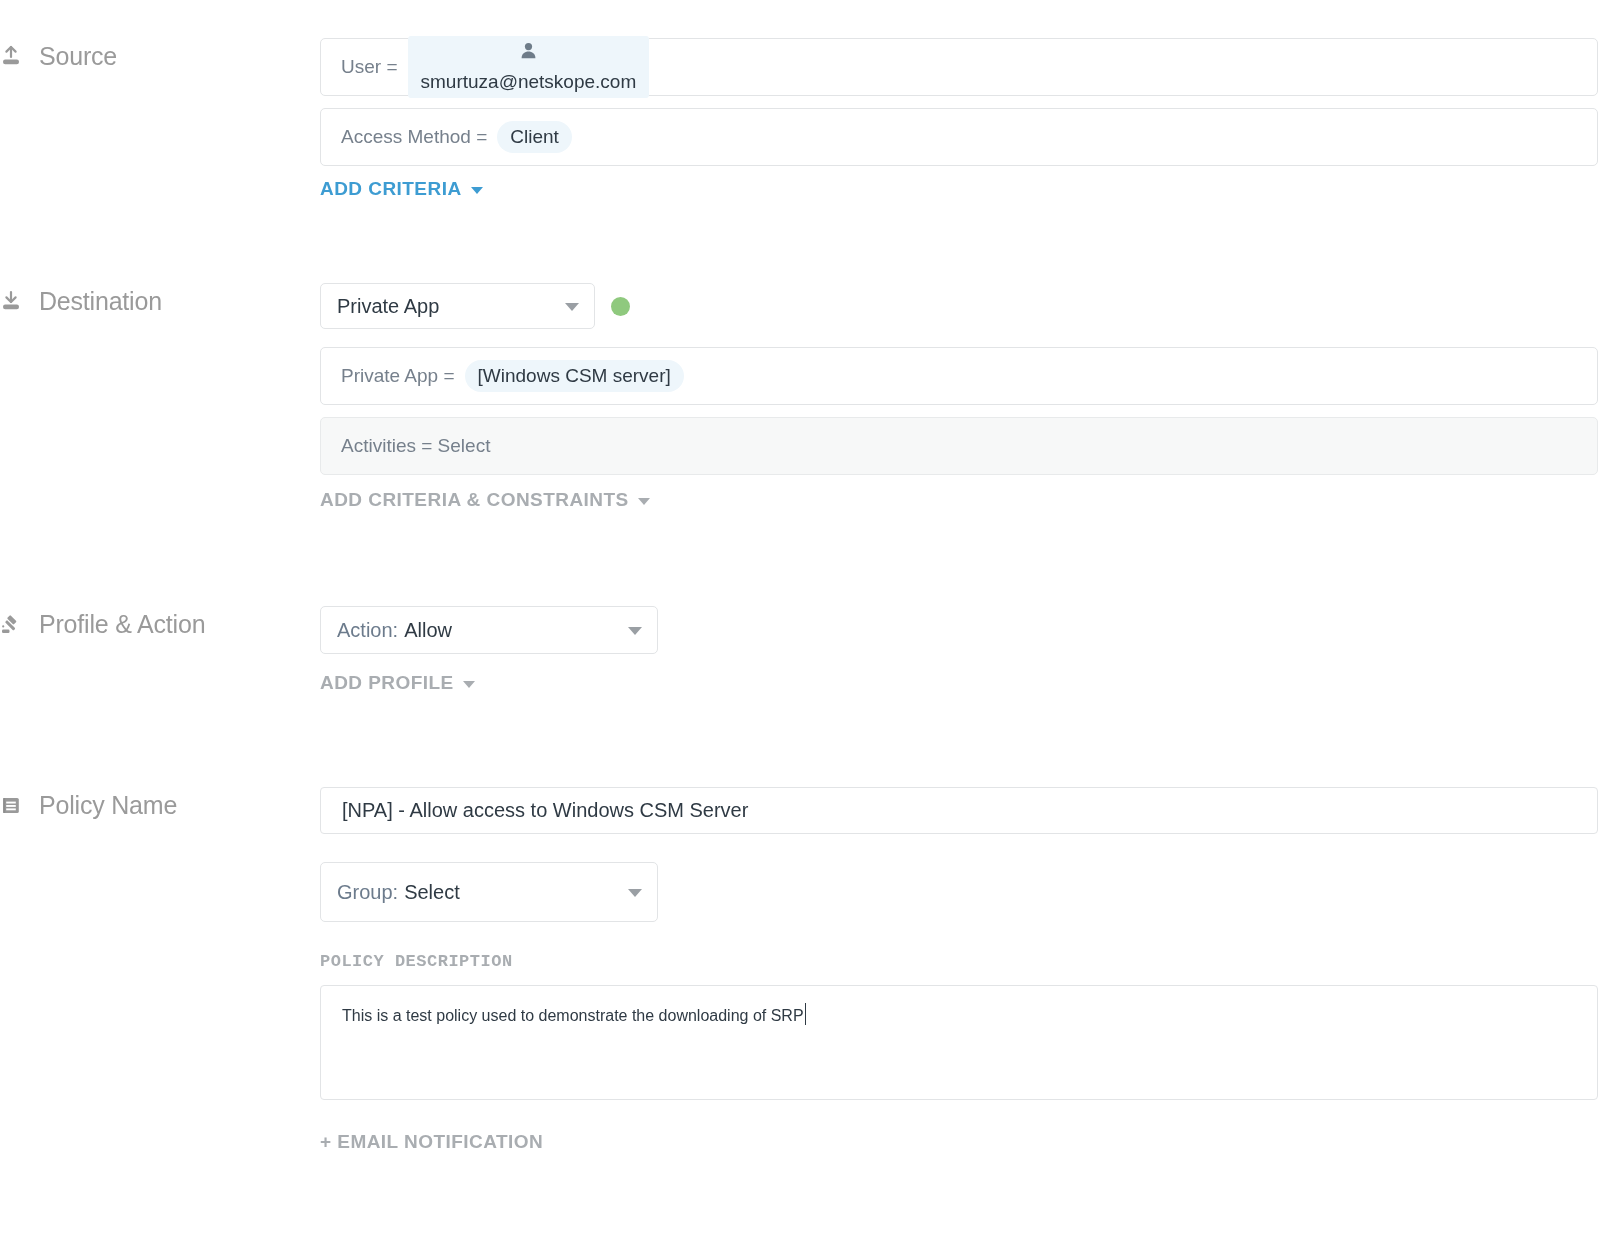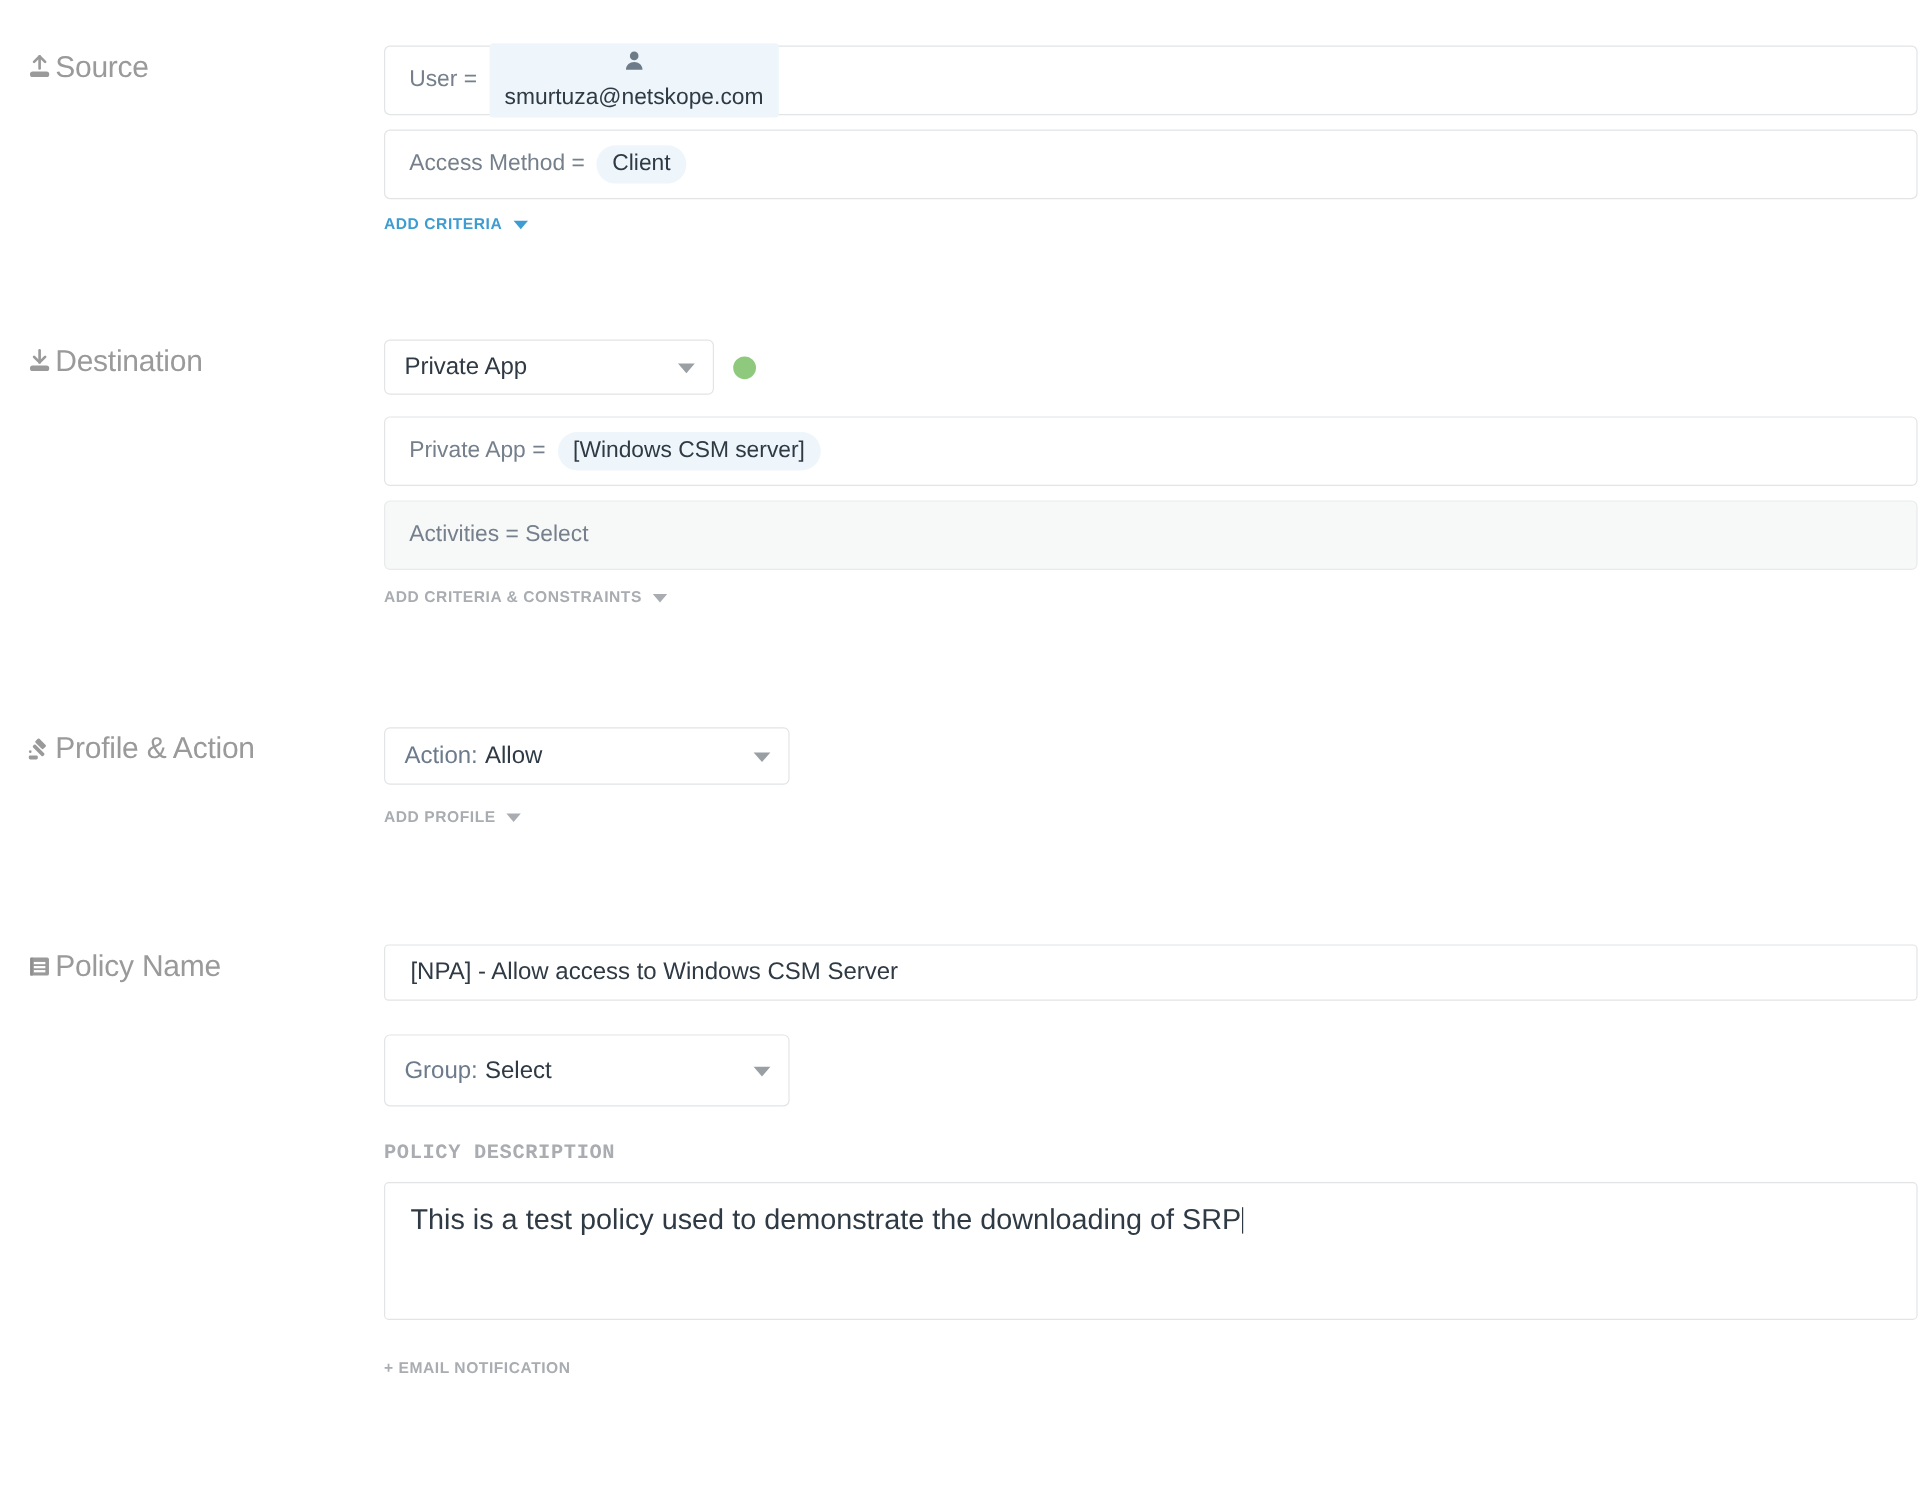--- a/index.html
+++ b/index.html
@@ -27,25 +27,24 @@
 
   .section {
     display: flex;
     align-items: flex-start;
     width: 100%;
   }
 
   .sec-label-col {
     width: 320px;
     flex: 0 0 320px;
-    padding-left: 22px;
     padding-top: 4px;
     display: flex;
     align-items: center;
-    gap: 2px;
+    gap: 17px;
   }
 
   .sec-label-text {
     font-size: 25px;
     color: #9a9a9a;
     font-weight: 400;
     letter-spacing: -0.2px;
     white-space: nowrap;
   }
 
@@ -117,21 +116,21 @@
   .chip-user-icon svg { display: block; }
 
   .crit-plain-text {
     font-size: 19px;
     color: #76808c;
     white-space: nowrap;
   }
 
   
   .add-link {
-    font-size: 13px;
+    font-size: 19px;
     letter-spacing: 0.45px;
     font-weight: 600;
     display: inline-flex;
     align-items: center;
     gap: 9px;
     cursor: pointer;
     user-select: none;
   }
   .add-link.blue { color: #3d9cd2; }
   .add-link.grey { color: #a9adb1; }
@@ -214,21 +213,21 @@
     color: #a9adb1;
   }
 
   .textarea-box {
     border: 1px solid #e2e4e6;
     border-radius: 4px;
     background: #ffffff;
     width: 1278px;
     height: 115px;
     padding: 17px 21px 12px 21px;
-    font-size: 24px;
+    font-size: 16px;
     color: #2f3a44;
     position: relative;
   }
   .caret-bar {
     display: inline-block;
     width: 1px;
     height: 22px;
     background: #2f3a44;
     vertical-align: -4px;
     margin-left: 1px;

